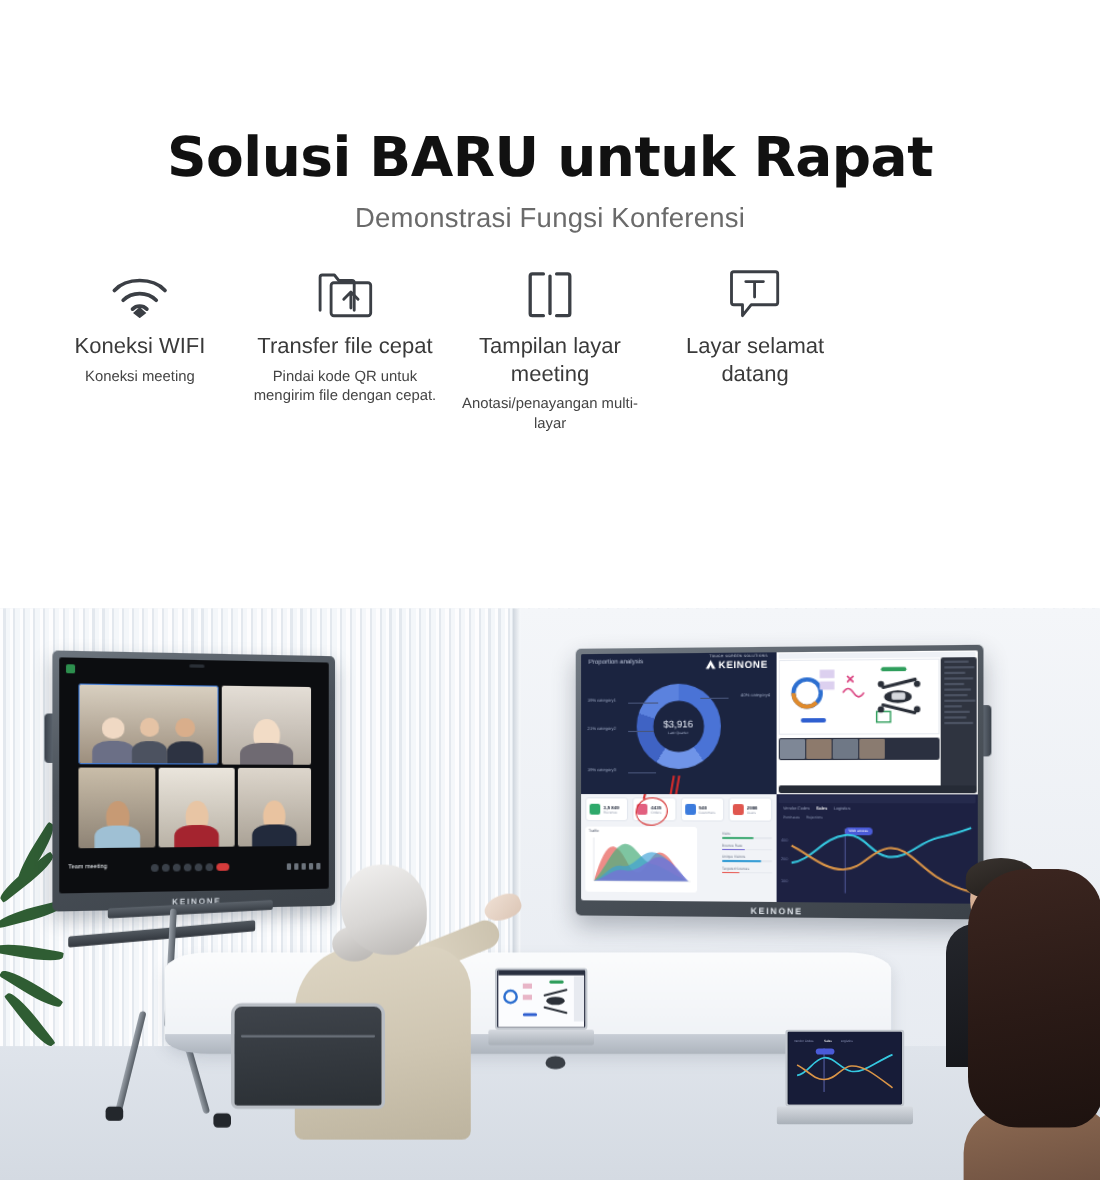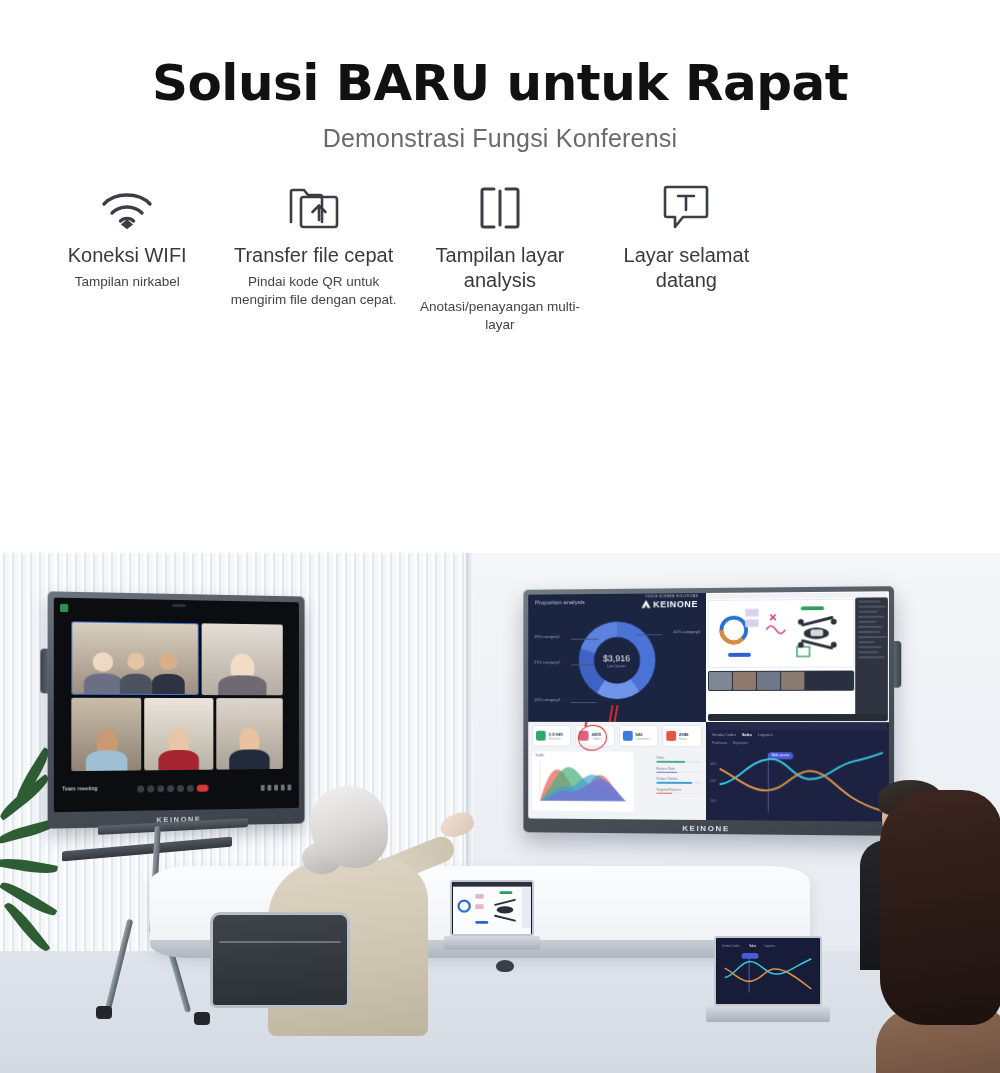--- a/index.html
+++ b/index.html
@@ -7,21 +7,21 @@
     width: 1000px;
     height: 1073px;
     background: #ffffff;
     font-family: "Liberation Sans", sans-serif;
     overflow: hidden;
   }
 
   .page { position: relative; width: 1000px; height: 1073px; background: #fff; }
 
   
-  .header { padding-top: 56px; text-align: center; }
+  .header { padding-top: 116px; text-align: center; }
   .hero-title {
     font-family: "DejaVu Sans", sans-serif;
     font-size: 50px;
     font-weight: 700;
     color: #111111;
     letter-spacing: -0.5px;
     line-height: 1.08;
   }
   .hero-subtitle {
     margin-top: 14px;
@@ -404,21 +404,21 @@
     <div class="feature">
       <div class="feature-icon">
         <svg width="56" height="42" viewBox="0 0 56 42" fill="none" stroke="#3b3f45" stroke-width="3.4" stroke-linecap="round">
           <path d="M5 17 C16 5, 40 5, 51 17"></path>
           <path d="M13 26 C21 18, 35 18, 43 26"></path>
           <path d="M21.5 34 C25 30.5, 31 30.5, 34.5 34"></path>
           <path d="M28 33.5 L32.5 37.5 L28 41 L23.5 37.5 Z" fill="#3b3f45" stroke-width="2"></path>
         </svg>
       </div>
       <div class="feature-title">Koneksi WIFI</div>
-      <div class="feature-desc">Tampilan nirkabel</div>
+      <div class="feature-desc">Koneksi meeting</div>
     </div>
 
     <div class="feature">
       <div class="feature-icon">
         <svg width="54" height="48" viewBox="0 0 54 48" fill="none" stroke="#3b3f45" stroke-width="2.6" stroke-linejoin="round" stroke-linecap="round">
           <path d="M4 38 V8 a2 2 0 0 1 2-2 h11 l4 5 h12 a2 2 0 0 1 2 2 v25"></path>
           <rect x="14" y="13" width="36" height="30" rx="2.5"></rect>
           <path d="M32 36 V22 M25.5 28 L32 21.5 L38.5 28"></path>
         </svg>
       </div>
@@ -429,21 +429,21 @@
 
 
     <div class="feature row2">
       <div class="feature-icon">
         <svg width="46" height="46" viewBox="0 0 46 46" fill="none" stroke="#3b3f45" stroke-width="3" stroke-linejoin="round" stroke-linecap="round">
           <path d="M17 4 H7 a2 2 0 0 0 -2 2 v34 a2 2 0 0 0 2 2 h10"></path>
           <path d="M29 4 h10 a2 2 0 0 1 2 2 v34 a2 2 0 0 1 -2 2 h-10"></path>
           <path d="M23 6 V40"></path>
         </svg>
       </div>
-      <div class="feature-title">Tampilan layar analysis</div>
+      <div class="feature-title">Tampilan layar meeting</div>
       <div class="feature-desc">Anotasi/penayangan multi-layar</div>
     </div>
 
     <div class="feature row2">
       <div class="feature-icon">
         <svg width="52" height="50" viewBox="0 0 52 50" fill="none" stroke="#3b3f45" stroke-width="2.6" stroke-linejoin="round" stroke-linecap="round">
           <path d="M7 4 h38 a2 2 0 0 1 2 2 v26 a2 2 0 0 1 -2 2 h-22 L15 44 V34 H7 a2 2 0 0 1 -2 -2 V6 a2 2 0 0 1 2 -2 z"></path>
           <path d="M18 13 H34 M26 13 V27"></path>
         </svg>
       </div>

